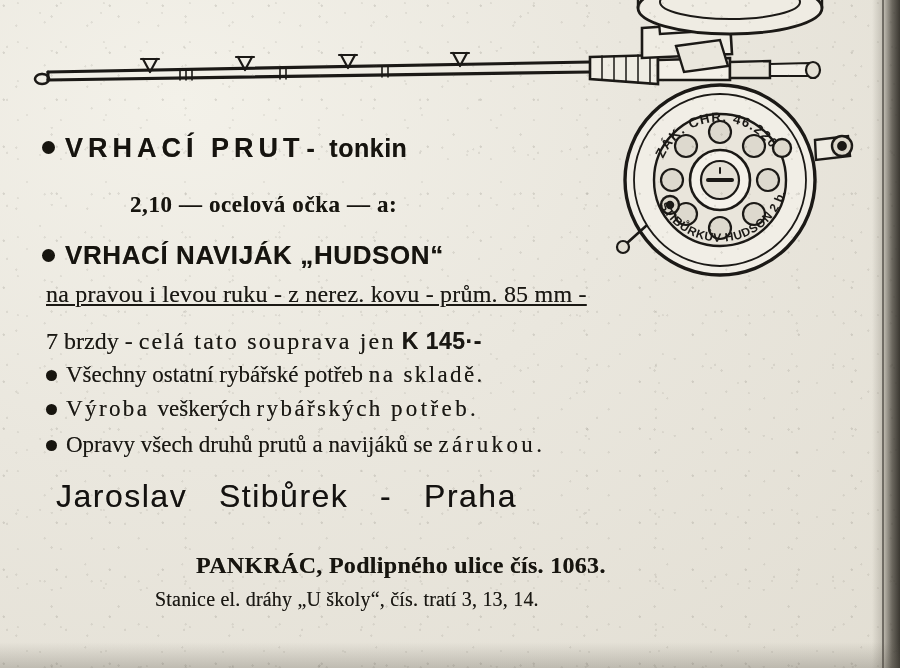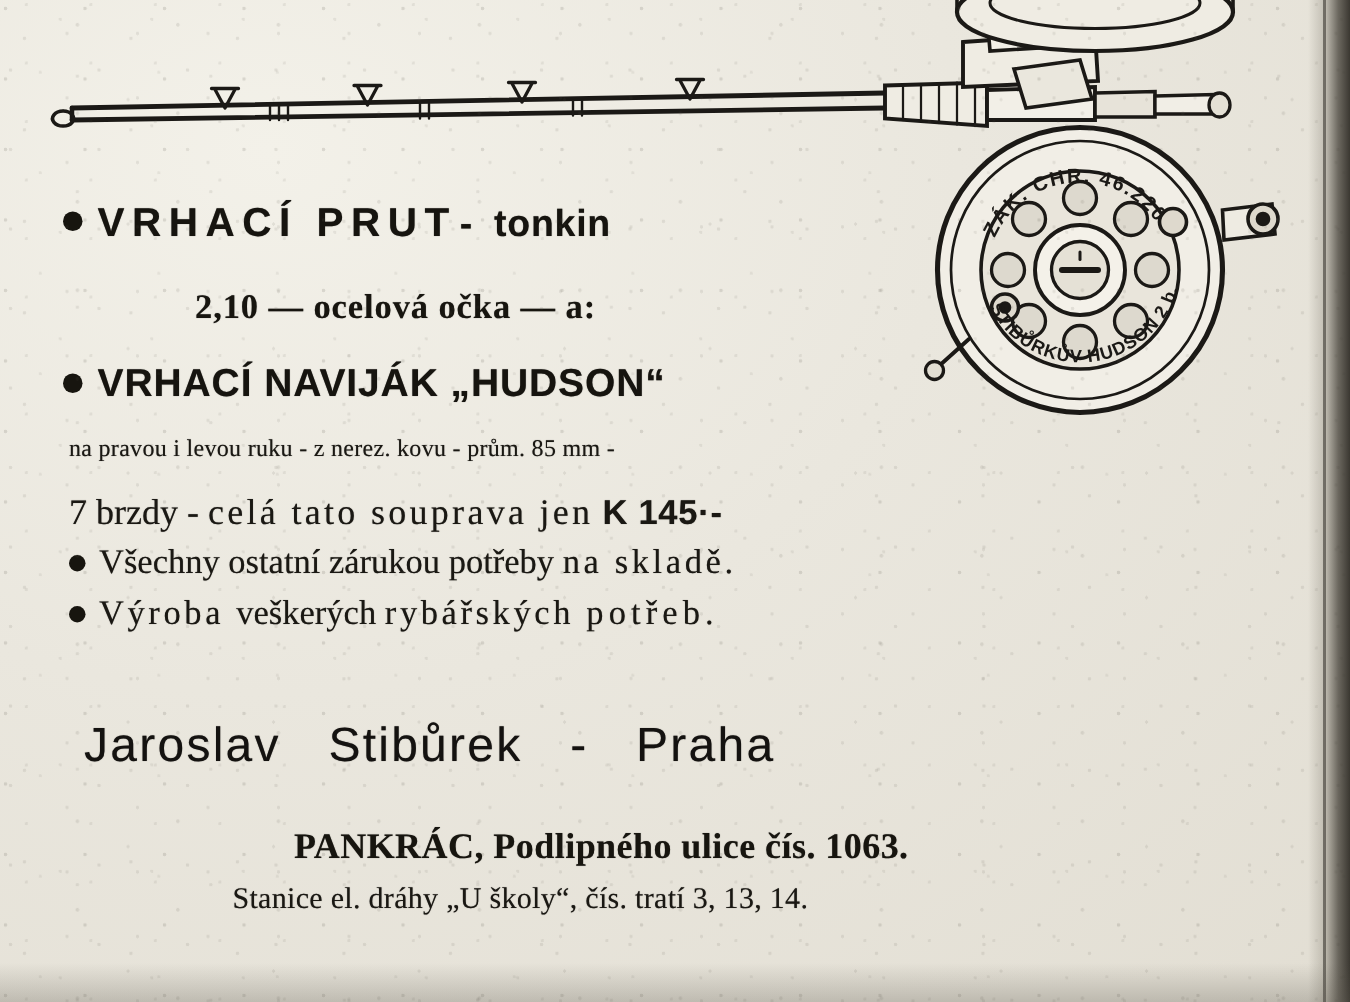--- a/index.html
+++ b/index.html
@@ -129,24 +129,25 @@
   #line-navijak {
     left: 42px; top: 240px;
     font-family: "Liberation Sans", sans-serif;
     font-weight: bold;
     font-size: 26px;
     letter-spacing: .6px;
     color: #16140f;
   }
 
   #line-desc1 {
-    left: 46px; top: 291px;
-    font-size: 16px;
+    left: 46px; top: 281px;
+    font-size: 24px;
     letter-spacing: .2px;
     color: #1a1813;
+    text-decoration: underline;
   }
   #line-desc2 {
     left: 46px; top: 328px;
     font-size: 24px;
     color: #1a1813;
   }
   #line-desc2 .spaced { letter-spacing: 2.2px; }
   #line-desc2 .price {
     font-family: "Liberation Sans", sans-serif;
     font-weight: bold;
@@ -305,27 +306,30 @@
       <span class="bullet-dot"></span><span>VRHACÍ NAVIJÁK „HUDSON“</span>
     </div>
 
     <div class="line" id="line-desc1">na pravou i levou ruku - z nerez. kovu - prům. 85 mm -</div>
 
     <div class="line" id="line-desc2">
       <span>7 brzdy - </span><span class="spaced">celá tato souprava jen</span><span class="price">K 145·-</span>
     </div>
 
     <div class="feat" id="feat1">
-      <span class="bullet-dot sm"></span><span>Všechny ostatní zárukou potřeby </span><span class="wide">na skladě.</span>
+      <span class="bullet-dot sm"></span><span>Všechny ostatní rybářské potřeb </span><span class="wide">na skladě.</span>
     </div>
 
     <div class="feat" id="feat2">
       <span class="bullet-dot sm"></span><span class="wide">Výroba </span><span>veškerých </span><span class="wide">rybářských </span><span class="wider">potřeb.</span>
     </div>
 
+    <div class="feat" id="feat3">
+      <span class="bullet-dot sm"></span><span>Opravy všech druhů prutů </span><span>a navijáků se </span><span class="wider">zárukou.</span>
+    </div>
 
     <div class="line" id="line-name">
       <span>Jaroslav</span><span class="gap">&nbsp;&nbsp;</span><span>Stibůrek</span><span class="gap">&nbsp;&nbsp;</span><span>-</span><span class="gap">&nbsp;&nbsp;</span><span>Praha</span>
     </div>
 
     <div class="line" id="line-addr">PANKRÁC, Podlipného ulice čís. 1063.</div>
 
     <div class="line" id="line-tram">Stanice el. dráhy „U školy“, čís. tratí 3, 13, 14.</div>
 
   </div>

